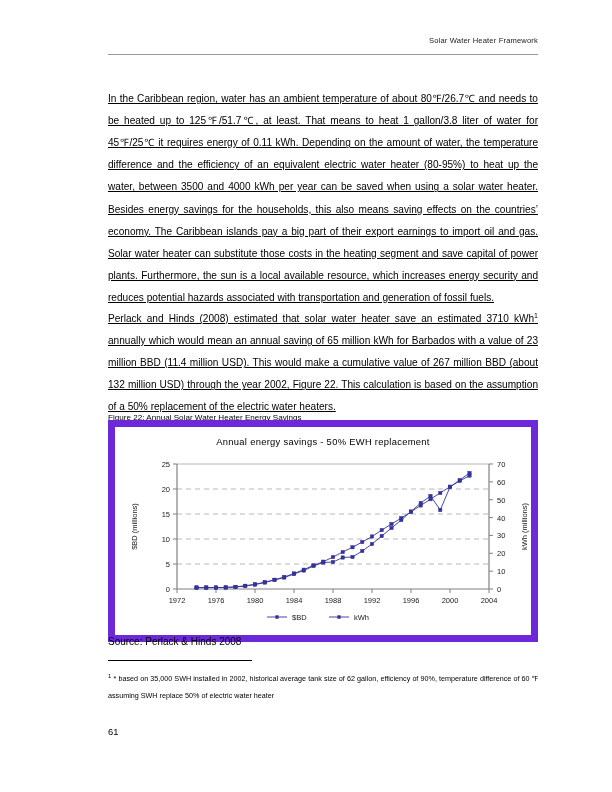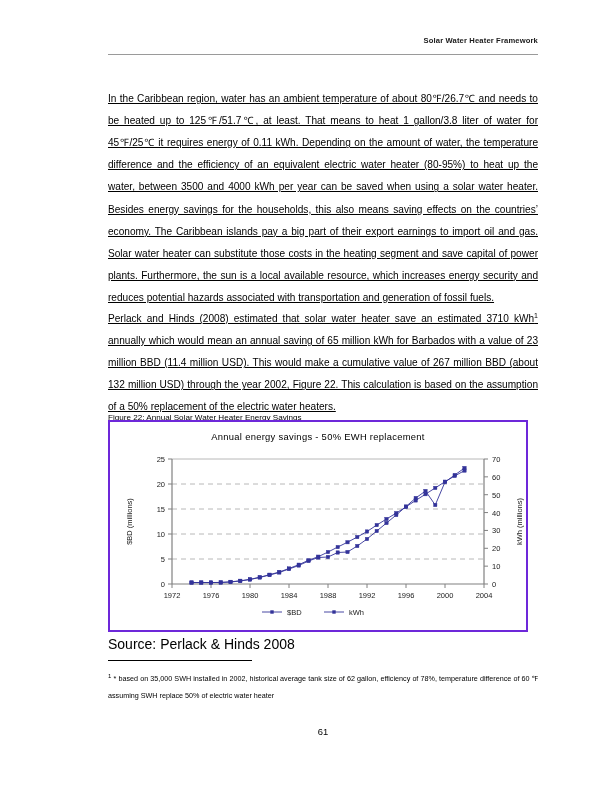--- a/index.html
+++ b/index.html
@@ -24,21 +24,20 @@
   
   .header {
     position: absolute;
     left: 108px;
     top: 36px;
     width: 430px;
     text-align: right;
     font-size: 7.6px;
     color: #1a1a1a;
     letter-spacing: .15px;
-    font-weight: bold;
   }
   .header-rule {
     position: absolute;
     left: 108px;
     top: 54px;
     width: 430px;
     height: 1px;
     background: #9a9a9a;
   }
   
@@ -69,21 +68,21 @@
     color: #000000;
     margin-top: 9px;
   }
   
   .chart-box {
     position: absolute;
     left: 108px;
     top: 420px;
     width: 416px;
     height: 208px;
-    border: 2px solid #6d28d9;
+    border: 7px solid #6d28d9;
     background: #ffffff;
   }
   .chart-title {
     position: absolute;
     left: 0;
     top: 9px;
     width: 416px;
     text-align: center;
     font-size: 9.4px;
     color: #000000;
@@ -92,21 +91,21 @@
   .chart-svg {
     position: absolute;
     left: 0;
     top: 0;
   }
   
   .source-line {
     position: absolute;
     left: 108px;
     top: 636px;
-    font-size: 14px;
+    font-size: 10px;
     color: #000000;
   }
   
   .fn-rule {
     position: absolute;
     left: 108px;
     top: 660px;
     width: 144px;
     height: 1px;
     background: #000000;
@@ -125,21 +124,21 @@
     font-size: 6px;
     vertical-align: super;
     line-height: 0;
   }
   
   .page-number {
     position: absolute;
     left: 108px;
     top: 726px;
     width: 430px;
-    text-align: center;
+    text-align: left;
     font-size: 9.4px;
     color: #000000;
   }
 </style>
 </head>
 <body>
 
 <div class="page">
 
   <div class="header">Solar Water Heater Framework</div>
@@ -275,17 +274,17 @@
         <text x="177" y="193" fill="#1a1a1a" font-size="7.5" font-family="&quot;Liberation Sans&quot;, sans-serif" text-anchor="start">$BD</text>
         <line x1="214" y1="190" x2="234" y2="190" stroke="#333399" stroke-width="0.9"></line>
         <rect x="222.3" y="188.3" width="3.4" height="3.4" fill="#333399"></rect>
         <text x="239" y="193" fill="#1a1a1a" font-size="7.5" font-family="&quot;Liberation Sans&quot;, sans-serif" text-anchor="start">kWh</text>
       </svg>
   </div>
 
   <div class="source-line">Source: Perlack &amp; Hinds 2008</div>
 
   <div class="fn-rule"></div>
-  <div class="footnote"><span class="fn-num">1</span> <span>* based on 35,000 SWH installed in 2002, historical average tank size of 62 gallon, efficiency of 78%, temperature difference of 60 ℉ assuming SWH replace 50% of electric water heater</span></div>
+  <div class="footnote"><span class="fn-num">1</span> <span>* based on 35,000 SWH installed in 2002, historical average tank size of 62 gallon, efficiency of 90%, temperature difference of 60 ℉ assuming SWH replace 50% of electric water heater</span></div>
 
   <div class="page-number">61</div>
 
 </div>
 
 </body></html>

